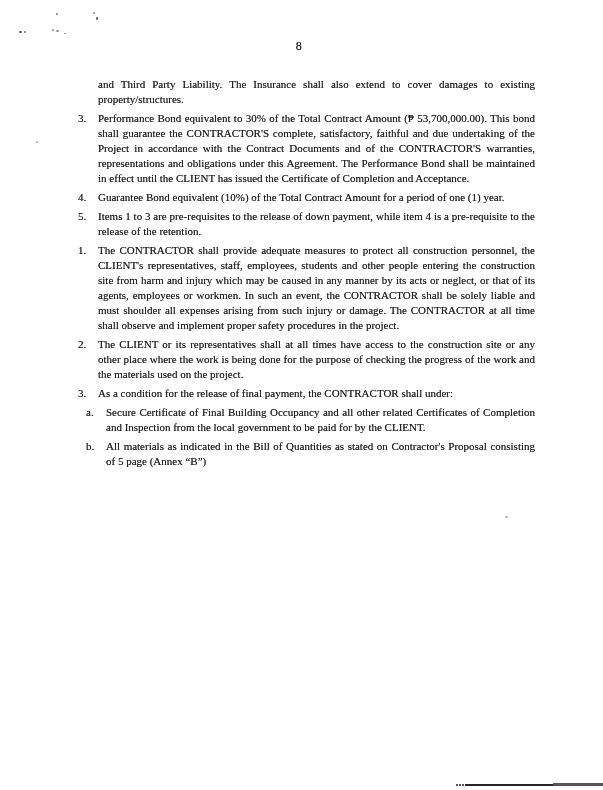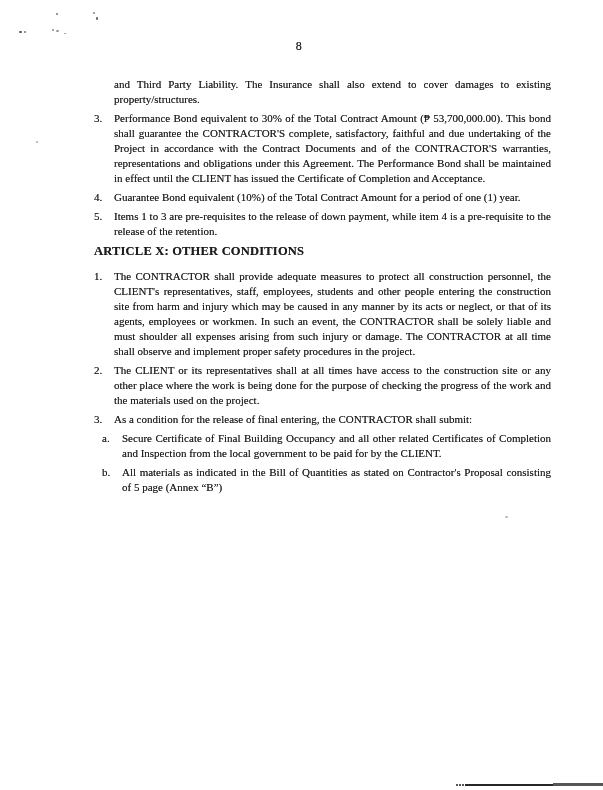--- a/index.html
+++ b/index.html
@@ -18,21 +18,21 @@
     top: 39px;
     left: 0;
     right: 5px;
     text-align: center;
     font-size: 12px;
     letter-spacing: 0.3px;
   }
   .content {
     position: absolute;
     top: 77px;
-    left: 94px;
+    left: 78px;
     width: 457px;
     font-size: 11px;
     line-height: 15px;
   }
   .para { margin: 0 0 4px 0; text-align: justify; }
   .cont { margin-left: 20px; }
   .item { display: flex; margin: 0 0 4px 0; }
   .item .num { width: 20px; flex: 0 0 20px; }
   .item .body { flex: 1; text-align: justify; }
   .sub { margin-left: 8px; }
@@ -92,35 +92,34 @@
     <div class="item">
       <span class="num">4.</span>
       <span class="body">Guarantee Bond equivalent (10%) of the Total Contract Amount for a period of one (1) year.</span>
     </div>
 
     <div class="item">
       <span class="num">5.</span>
       <span class="body">Items 1 to 3 are pre-requisites to the release of down payment, while item 4 is a pre-requisite to the release of the retention.</span>
     </div>
 
-    <h2 class="heading">ARTICLE X: OTHER CONDITIONS</h2>
 
     <div class="item">
       <span class="num">1.</span>
       <span class="body">The CONTRACTOR shall provide adequate measures to protect all construction personnel, the CLIENT's representatives, staff, employees, students and other people entering the construction site from harm and injury which may be caused in any manner by its acts or neglect, or that of its agents, employees or workmen. In such an event, the CONTRACTOR shall be solely liable and must shoulder all expenses arising from such injury or damage. The CONTRACTOR at all time shall observe and implement proper safety procedures in the project.</span>
     </div>
 
     <div class="item">
       <span class="num">2.</span>
       <span class="body">The CLIENT or its representatives shall at all times have access to the construction site or any other place where the work is being done for the purpose of checking the progress of the work and the materials used on the project.</span>
     </div>
 
     <div class="item">
       <span class="num">3.</span>
-      <span class="body">As a condition for the release of final entering, the CONTRACTOR shall submit:</span>
+      <span class="body">As a condition for the release of final payment, the CONTRACTOR shall under:</span>
     </div>
 
     <div class="item sub">
       <span class="num">a.</span>
       <span class="body">Secure Certificate of Final Building Occupancy and all other related Certificates of Completion and Inspection from the local government to be paid for by the CLIENT.</span>
     </div>
 
     <div class="item sub">
       <span class="num">b.</span>
       <span class="body">All materials as indicated in the Bill of Quantities as stated on Contractor's Proposal consisting of 5 page (Annex “B”)</span>

